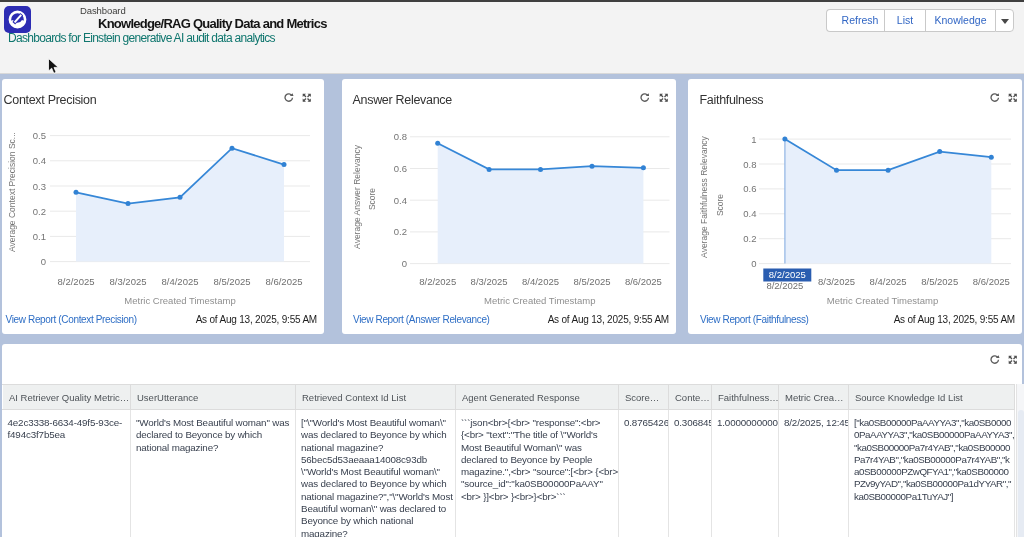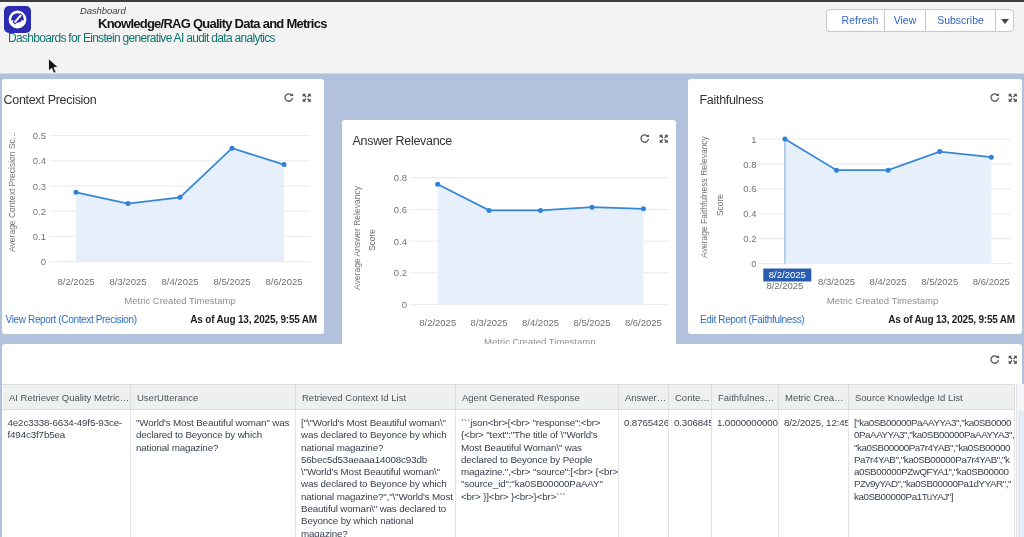--- a/index.html
+++ b/index.html
@@ -1,36 +1,36 @@
 <!DOCTYPE html>
 <html><head>
 <meta charset="utf-8">
 <style>
 * { margin:0; padding:0; box-sizing:border-box; }
 html,body { width:1024px; height:537px; overflow:hidden; }
 body { font-family:"Liberation Sans", sans-serif; position:relative; background:#b3c2dc; }
 #topstrip { position:absolute; left:0; top:0; width:1024px; height:2px; background:#3f3f3f; }
 #header { position:absolute; left:0; top:2px; width:1024px; height:72px; background:#f3f3f3; border-bottom:1px solid #d8d8d8; }
 #hicon { position:absolute; left:4px; top:4px; }
-.hlabel { position:absolute; left:80px; top:2.5px; font-size:9.5px; letter-spacing:-0.1px; color:#3e3e3c;font-style:italic; }
+.hlabel { position:absolute; left:80px; top:2.5px; font-size:9.5px; letter-spacing:-0.1px; color:#3e3e3c; }
 .htitle { position:absolute; left:80px; top:14px; font-size:13px; font-weight:bold; color:#141414; letter-spacing:-0.75px;padding-left:18px;}
 .hsub { position:absolute; left:8px; top:29px; font-size:12px; letter-spacing:-0.7px; color:#0f766e; }
 .hasof { position:absolute; left:8px; top:43.5px; font-size:10px; letter-spacing:-0.35px; color:#696969; }
 .infoc { display:inline-block; width:10px; height:10px; border-radius:50%; background:#6e6e6e; color:#fff; font-size:8px; font-weight:bold; text-align:center; line-height:10px; vertical-align:-2px; font-family:"Liberation Serif",serif; font-style:italic;}
 #btngroup { position:absolute; left:826px; top:7px; height:23px; display:flex; }
 #btngroup .btn { background:#fff; border:1px solid #c9c9c9; border-right:none; color:#3166c4; font-size:10.5px; line-height:21px; text-align:center; }
 #btngroup .btn.first { border-radius:4px 0 0 4px;padding-left:9px; }
 #btngroup .btn.last { border-right:1px solid #c9c9c9; border-radius:0 4px 4px 0; }
 .caret { display:inline-block; width:0; height:0; border-left:4.5px solid transparent; border-right:4.5px solid transparent; border-top:5.5px solid #484848; vertical-align:0px;}
 #cursor { position:absolute; left:48px; top:58px; z-index:50; }
 .card { position:absolute; top:79px; height:255px; background:#fff; border-radius:3px; }
 .ctitle { position:absolute; left:4px; top:14px; font-size:12.5px; letter-spacing:-0.3px; color:#333; }
 .cicons { position:absolute; top:13.5px; }
 .cfoot-l { position:absolute; left:3.5px; bottom:9px; font-size:10px; letter-spacing:-0.35px; color:#2e6ec5; }
-.cfoot-r { position:absolute; right:7px; bottom:9px; font-size:10px; letter-spacing:-0.2px; color:#1d1d1d;font-weight:bold; }
+.cfoot-r { position:absolute; right:7px; bottom:9px; font-size:10px; letter-spacing:-0.2px; color:#1d1d1d; }
 .chart { position:absolute; left:0; top:30px; }
 #panel { position:absolute; left:2px; top:344px; width:1020px; height:200px; background:#fff; border-radius:3px 3px 0 0; }
 #ptitle { position:absolute; left:2px; top:9px; font-size:12.4px; letter-spacing:-0.1px; color:#2a2a2a; }
 #ptable { position:absolute; left:0px; top:40px; width:1012px; border-collapse:collapse; table-layout:fixed; }
 #ptable th { background:#eef0f0; border:1px solid #dcdcdc; border-left:none; font-size:9.5px; font-weight:normal; color:#4e5358; text-align:left; padding:6px 2px 6px 6px; height:25px; white-space:nowrap; overflow:hidden; }
 #ptable th:first-child { border-left:1px solid #dcdcdc; border-left-color:#fff;}
 #ptable td { border-right:1px solid #e4e4e4; font-size:9.8px; letter-spacing:-0.15px; color:#39414f; vertical-align:top; padding:7px 5px 6px 5px; line-height:12.3px; overflow:hidden; white-space:nowrap; }
 #ptable td.c9 { letter-spacing:-0.45px; }
 #scrollv { position:absolute; left:1014px; top:40px; width:8px; height:160px; background:#f5f6f8; border-left:1px solid #e3e3e3;}
 #scrollv .thumb { position:absolute; left:1px; top:26px; width:6px; height:134px; background:#e6ebf3; border-radius:3px;}
@@ -48,22 +48,22 @@
     <circle cx="13.5" cy="13.5" r="7.6" fill="none" stroke="#fff" stroke-width="2.6"></circle>
     <path d="M5.6 15.5 A 8.2 8.2 0 0 0 21.4 15.5 L 18 14 A 5 5 0 0 1 9 14 Z" fill="#fff"></path>
     <line x1="9.8" y1="17.3" x2="17.8" y2="8.2" stroke="#2c2cb3" stroke-width="3.6"></line>
     <line x1="10.6" y1="16.4" x2="17.2" y2="8.9" stroke="#fff" stroke-width="2"></line>
   </svg>
   <div class="hlabel">Dashboard</div>
   <div class="htitle">Knowledge/RAG Quality Data and Metrics</div>
   <div class="hsub">Dashboards for Einstein generative AI audit data analytics</div>
   <div id="btngroup">
     <div class="btn first" style="width:58px;">Refresh</div>
-    <div class="btn" style="width:41px;">View</div>
-    <div class="btn" style="width:70px;">Subscribe</div>
+    <div class="btn" style="width:41px;">List</div>
+    <div class="btn" style="width:70px;">Knowledge</div>
     <div class="btn last" style="width:19px;"><span class="caret"></span></div>
   </div>
 </div>
 
 <svg id="cursor" width="12" height="17" viewBox="0 0 12 17">
   <polygon points="0.5,0.5 0.5,13 3.7,10.2 5.8,15.3 8.1,14.3 6,9.4 10.3,9.4" fill="#111" stroke="#fff" stroke-width="0.8"></polygon>
 </svg>
 
 <div class="card" id="card1" style="left:2px; width:322px;">
   <div class="ctitle" style="left:1.5px;">Context Precision</div>
@@ -106,21 +106,21 @@
     <text class="xlab" x="126" y="176" text-anchor="middle">8/3/2025</text>
     <text class="xlab" x="178" y="176" text-anchor="middle">8/4/2025</text>
     <text class="xlab" x="230" y="176" text-anchor="middle">8/5/2025</text>
     <text class="xlab" x="282" y="176" text-anchor="middle">8/6/2025</text>
     <text class="atitle" x="178" y="195" text-anchor="middle">Metric Created Timestamp</text>
   </svg>
   <div class="cfoot-l">View Report (Context Precision)</div>
   <div class="cfoot-r">As of Aug 13, 2025, 9:55 AM</div>
 </div>
 
-<div class="card" id="card2" style="left:342px; width:334px;margin-top:41px;">
+<div class="card" id="card2" style="left:342px; width:334px;">
   <div class="ctitle" style="left:10.5px;">Answer Relevance</div>
   <svg class="cicons" style="right:27px;" width="9.5" height="9.5" viewBox="0 0 11 11">
     <path d="M9.3 3.2 A 4.3 4.3 0 1 0 9.8 5.5" fill="none" stroke="#5b5b5b" stroke-width="1.5"></path>
     <polygon points="6.7,3.6 11,3.6 9.9,0.4" fill="#5b5b5b"></polygon>
   </svg>
   <svg class="cicons" style="right:7.5px;" width="9.5" height="9.5" viewBox="0 0 11 11">
     <polygon points="0.8,0.8 4.6,0.8 0.8,4.6" fill="#4e4e4e"></polygon>
     <polygon points="10.2,0.8 10.2,4.6 6.4,0.8" fill="#4e4e4e"></polygon>
     <polygon points="10.2,10.2 6.4,10.2 10.2,6.4" fill="#4e4e4e"></polygon>
     <polygon points="0.8,10.2 0.8,6.4 4.6,10.2" fill="#4e4e4e"></polygon>
@@ -201,21 +201,21 @@
     <circle cx="303.3" cy="48.2" r="2.5" fill="#3182d4"></circle>
     <text class="xlab" x="96.9" y="179.5" text-anchor="middle">8/2/2025</text>
     <text class="xlab" x="148.5" y="176" text-anchor="middle">8/3/2025</text>
     <text class="xlab" x="200.1" y="176" text-anchor="middle">8/4/2025</text>
     <text class="xlab" x="251.7" y="176" text-anchor="middle">8/5/2025</text>
     <text class="xlab" x="303.3" y="176" text-anchor="middle">8/6/2025</text>
     <rect x="75.3" y="159.5" width="48" height="13" fill="#2a5db0"></rect>
     <text x="99.3" y="169.2" text-anchor="middle" fill="#fff" font-size="9.5" font-family="Liberation Sans,sans-serif">8/2/2025</text>
     <text class="atitle" x="194.5" y="195" text-anchor="middle">Metric Created Timestamp</text>
   </svg>
-  <div class="cfoot-l" style="left:12px;">Edit Report (Faithfulness)</div>
+  <div class="cfoot-l" style="left:12px;">View Report (Faithfulness)</div>
   <div class="cfoot-r">As of Aug 13, 2025, 9:55 AM</div>
 </div>
 
 <div id="panel">
   <svg class="cicons" style="position:absolute; right:22.5px; top:11px;" width="9.5" height="9.5" viewBox="0 0 11 11">
     <path d="M9.3 3.2 A 4.3 4.3 0 1 0 9.8 5.5" fill="none" stroke="#5b5b5b" stroke-width="1.5"></path>
     <polygon points="6.7,3.6 11,3.6 9.9,0.4" fill="#5b5b5b"></polygon>
   </svg>
   <svg class="cicons" style="position:absolute; right:4.5px; top:11px;" width="9.5" height="9.5" viewBox="0 0 11 11">
     <polygon points="0.8,0.8 4.6,0.8 0.8,4.6" fill="#4e4e4e"></polygon>
@@ -238,23 +238,23 @@
         <col style="width:67px">
         <col style="width:70px">
         <col style="width:166px">
     </colgroup>
     <tbody>
         <tr>
       <th>AI Retriever Quality Metric…</th>
       <th>UserUtterance</th>
       <th>Retrieved Context Id List</th>
       <th>Agent Generated Response</th>
-      <th>Answer…</th>
+      <th>Score…</th>
       <th>Conte…</th>
-      <th>Faithfulnes…</th>
+      <th>Faithfulness…</th>
       <th>Metric Crea…</th>
       <th>Source Knowledge Id List</th>
     </tr>
     <tr>
       <td>4e2c3338-6634-49f5-93ce-<br>f494c3f7b5ea</td>
       <td>"World's Most Beautiful woman" was<br>declared to Beyonce by which<br>national magazine?</td>
       <td>["\"World's Most Beautiful woman\"<br>was declared to Beyonce by which<br>national magazine?<br>56bec5d53aeaaa14008c93db<br>\"World's Most Beautiful woman\"<br>was declared to Beyonce by which<br>national magazine?","\"World's Most<br>Beautiful woman\" was declared to<br>Beyonce by which national<br>magazine?</td>
       <td>```json&lt;br&gt;{&lt;br&gt; "response":&lt;br&gt;<br>{&lt;br&gt; "text":"The title of \"World's<br>Most Beautiful Woman\" was<br>declared to Beyonce by People<br>magazine.",&lt;br&gt; "source":[&lt;br&gt; {&lt;br&gt;<br>"source_id":"ka0SB00000PaAAY"<br>&lt;br&gt; }]&lt;br&gt; }&lt;br&gt;}&lt;br&gt;```</td>
       <td>0.8765426</td>
       <td>0.3068455</td>

